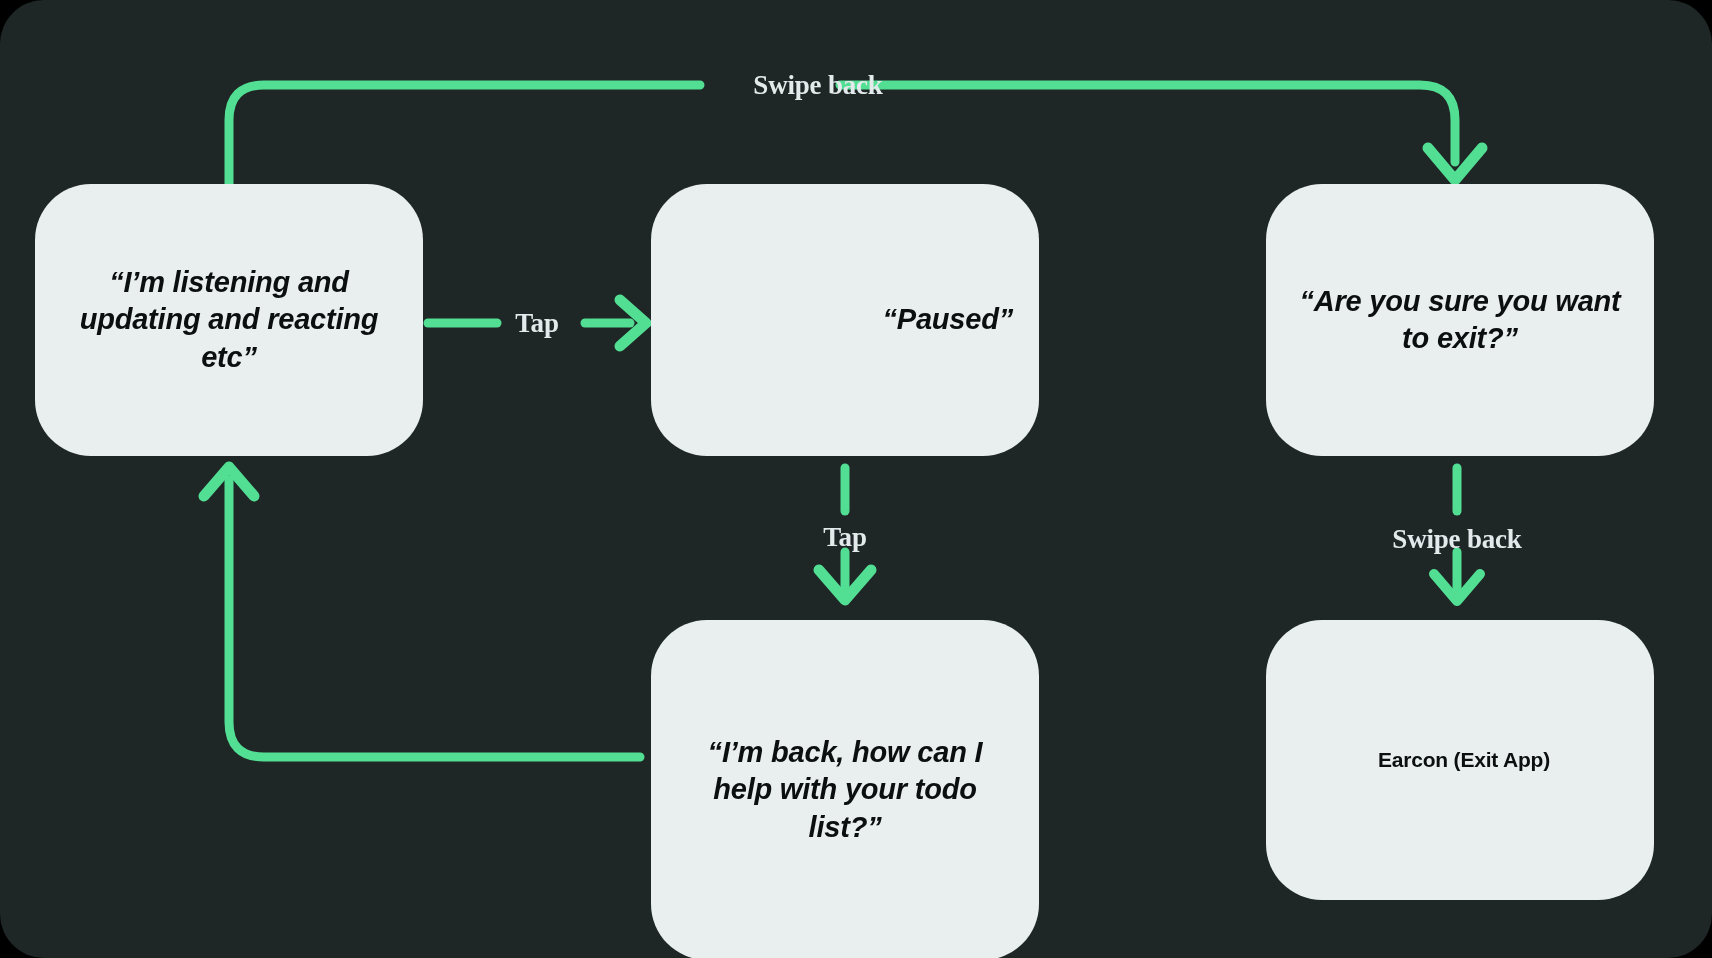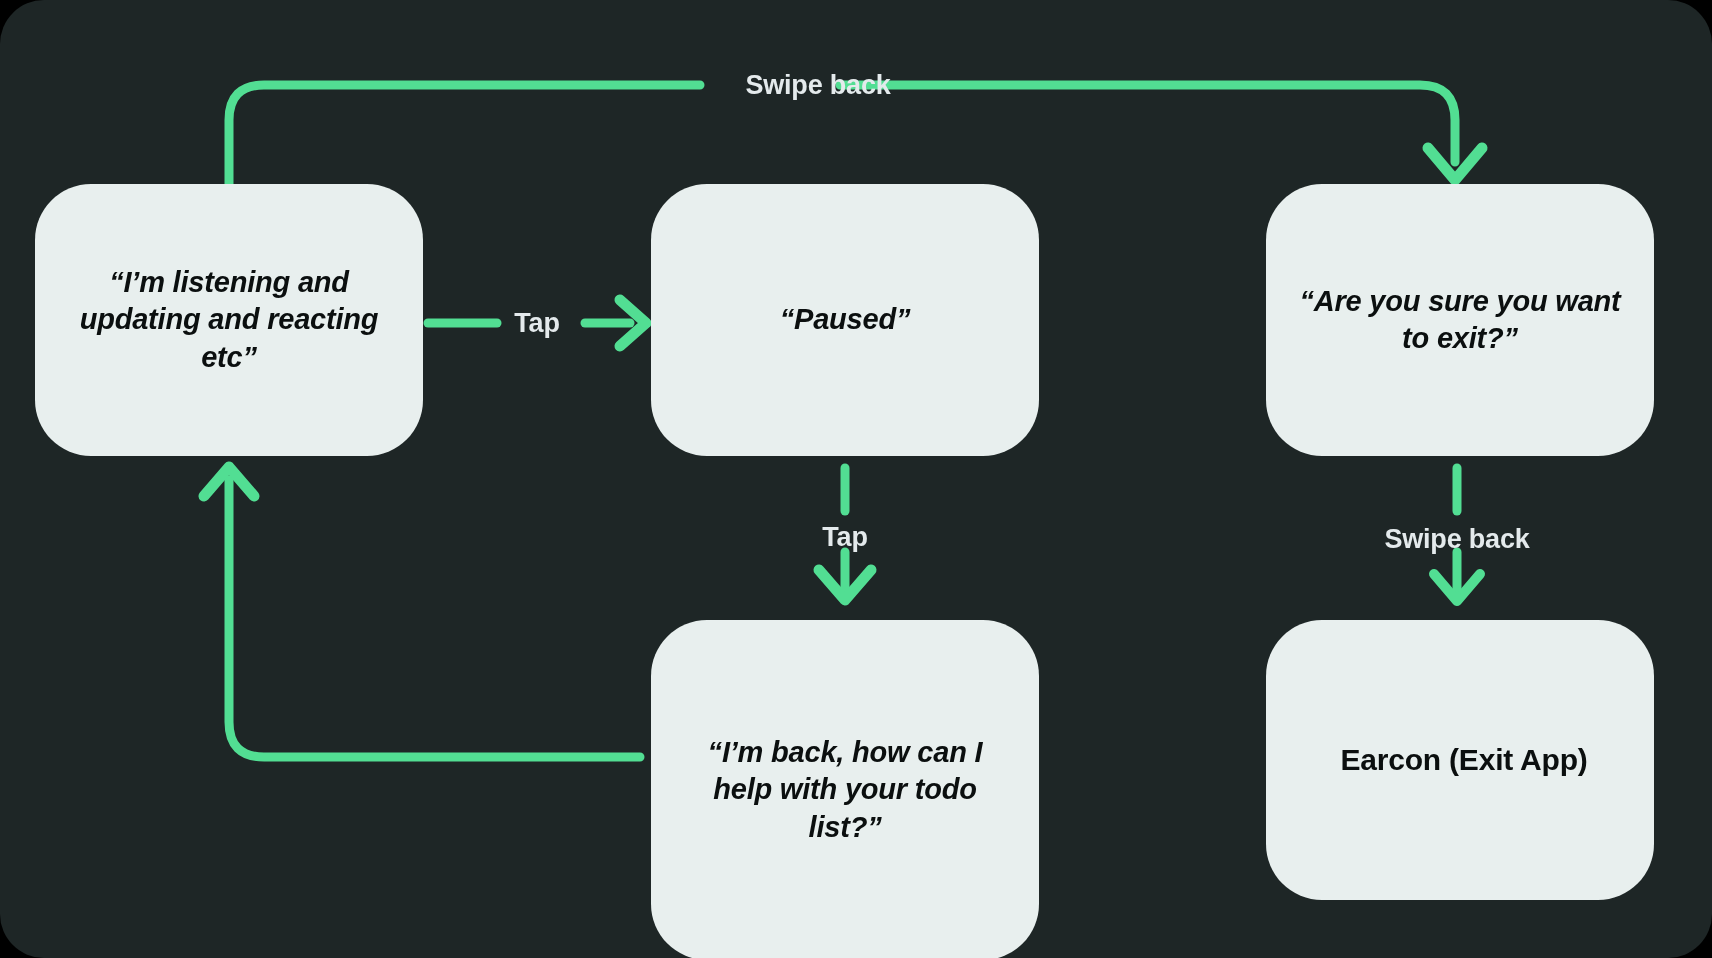--- a/index.html
+++ b/index.html
@@ -41,27 +41,27 @@
     font-weight: bold;
     font-style: italic;
     font-size: 29px;
     line-height: 1.28;
     text-align: center;
     letter-spacing: -0.2px;
     white-space: pre-line;
   }
   .node-label.plain {
     font-style: normal;
-    font-size: 30px;
+    font-size: 21px;
     margin-left: 8px;
   }
   .edge-label {
     position: absolute;
     color: #E4EAEC;
-    font-family: Liberation Sans, sans-serif;
+    font-family: Liberation Serif, serif;
     font-weight: bold;
     font-style: normal;
     font-size: 27px;
     letter-spacing: -0.2px;
     white-space: nowrap;
     transform: translate(-50%, -50%);
     text-align: center;
   }
 </style>
 </head>
@@ -99,21 +99,21 @@
     <g>
       <path d="M640 757 L264 757 Q229 757 229 722 L229 480" fill="none" stroke="#52DE93" stroke-width="9" stroke-linecap="round"></path>
       <path d="M204 496 L229 467 L254 496" fill="none" stroke="#52DE93" stroke-width="11" stroke-linecap="round" stroke-linejoin="round"></path>
     </g>
   </svg>
 
   <div class="node" style="left:35px; top:184px; width:388px; height:272px;">
     <span class="node-label">“I’m listening and updating and reacting etc”</span>
   </div>
 
-  <div class="node" style="left:651px; top:184px; width:388px; height:272px;">
+  <div class="node" style="left:651px; top:184px; width:388px; height:272px;justify-content:flex-end;">
     <span class="node-label">“Paused”</span>
   </div>
 
   <div class="node" style="left:1266px; top:184px; width:388px; height:272px;justify-content:center;">
     <span class="node-label">“Are you sure you want to exit?”</span>
   </div>
 
   <div class="node" style="left:651px; top:620px; width:388px; height:340px;">
     <span class="node-label">“I’m back, how can I help with your todo list?”</span>
   </div>

